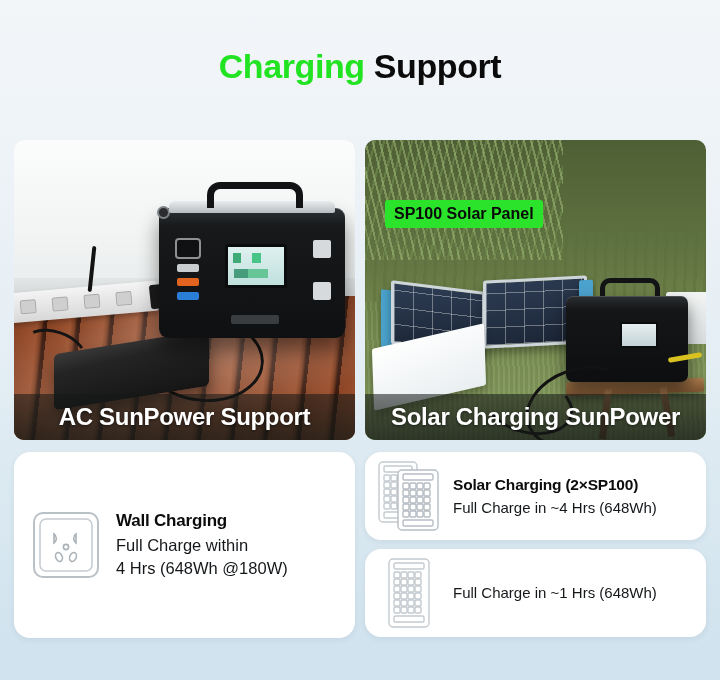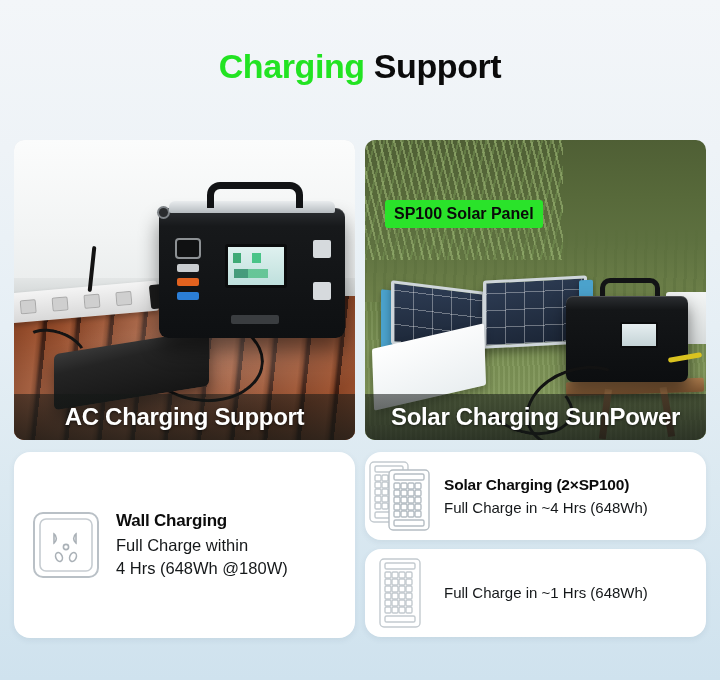--- a/index.html
+++ b/index.html
@@ -207,21 +207,21 @@
   .card{
     background:#ffffff; border-radius:16px;
     box-shadow:0 2px 6px rgba(40,70,95,.08);
   }
   .card-left{
     width:341px; height:186px;
     display:flex; align-items:center; gap:14px; padding:16px 16px;
   }
   .right-col{ width:341px; display:flex; flex-direction:column; gap:9px; }
   .card-right{
-    height:88px; display:flex; align-items:center; gap:12px; padding:0 8px 0 3px;
+    height:88px; display:flex; align-items:center; gap:12px; padding:0 8px 0 12px;
   }
   .ic{ flex:0 0 auto; }
   .txt-h{ font-size:17px; font-weight:800; color:#0c0c0c; letter-spacing:-0.2px; line-height:1.45; }
   .txt-b{ font-size:16.5px; font-weight:400; color:#15181a; line-height:1.42; }
   .txt-h.sm{ font-size:15.5px; }
   .txt-b.sm{ font-size:15px; }
   svg{ display:block; }
 </style>
 </head>
 <body>
@@ -261,21 +261,21 @@
         <div class="port p-o1"></div>
         <div class="port p-o2"></div>
         <div class="port p-o3"></div>
         <div class="port p-r1"></div>
         <div class="port p-r2"></div>
         <div class="p-knob"></div>
         <div class="p-lbl"></div>
       </div>
       <div class="wire"></div>
 
-      <div class="caption">AC Charging Support</div>
+      <div class="caption">AC SunPower Support</div>
     </div>
 
     <div class="photo">
       <div class="ph-r-bg"></div>
       <div class="ph-r-bush"></div>
       <div class="ph-r-hill"></div>
       <div class="ph-r-kerb"></div>
       <div class="ph-r-grass"></div>
 
       <div class="sp-edge spe1"></div>

